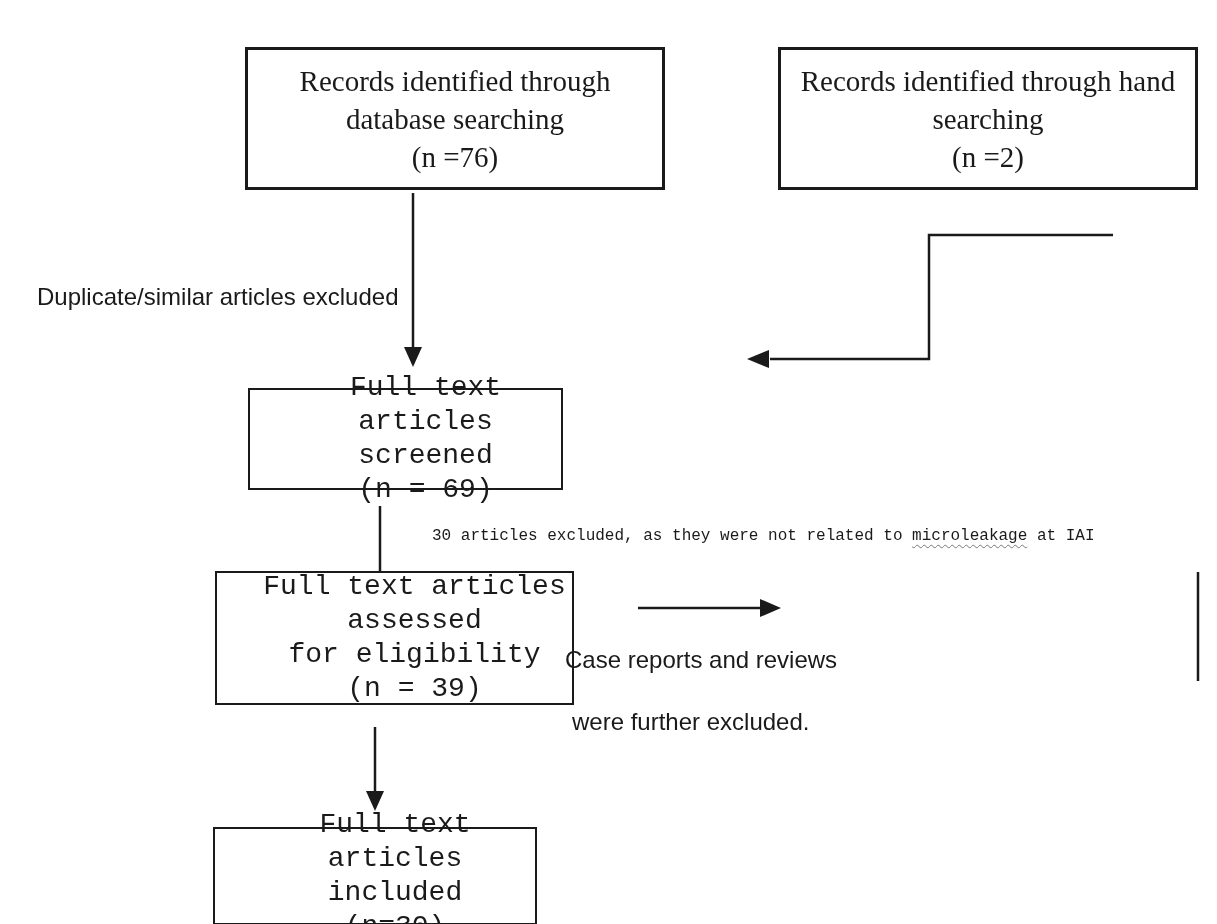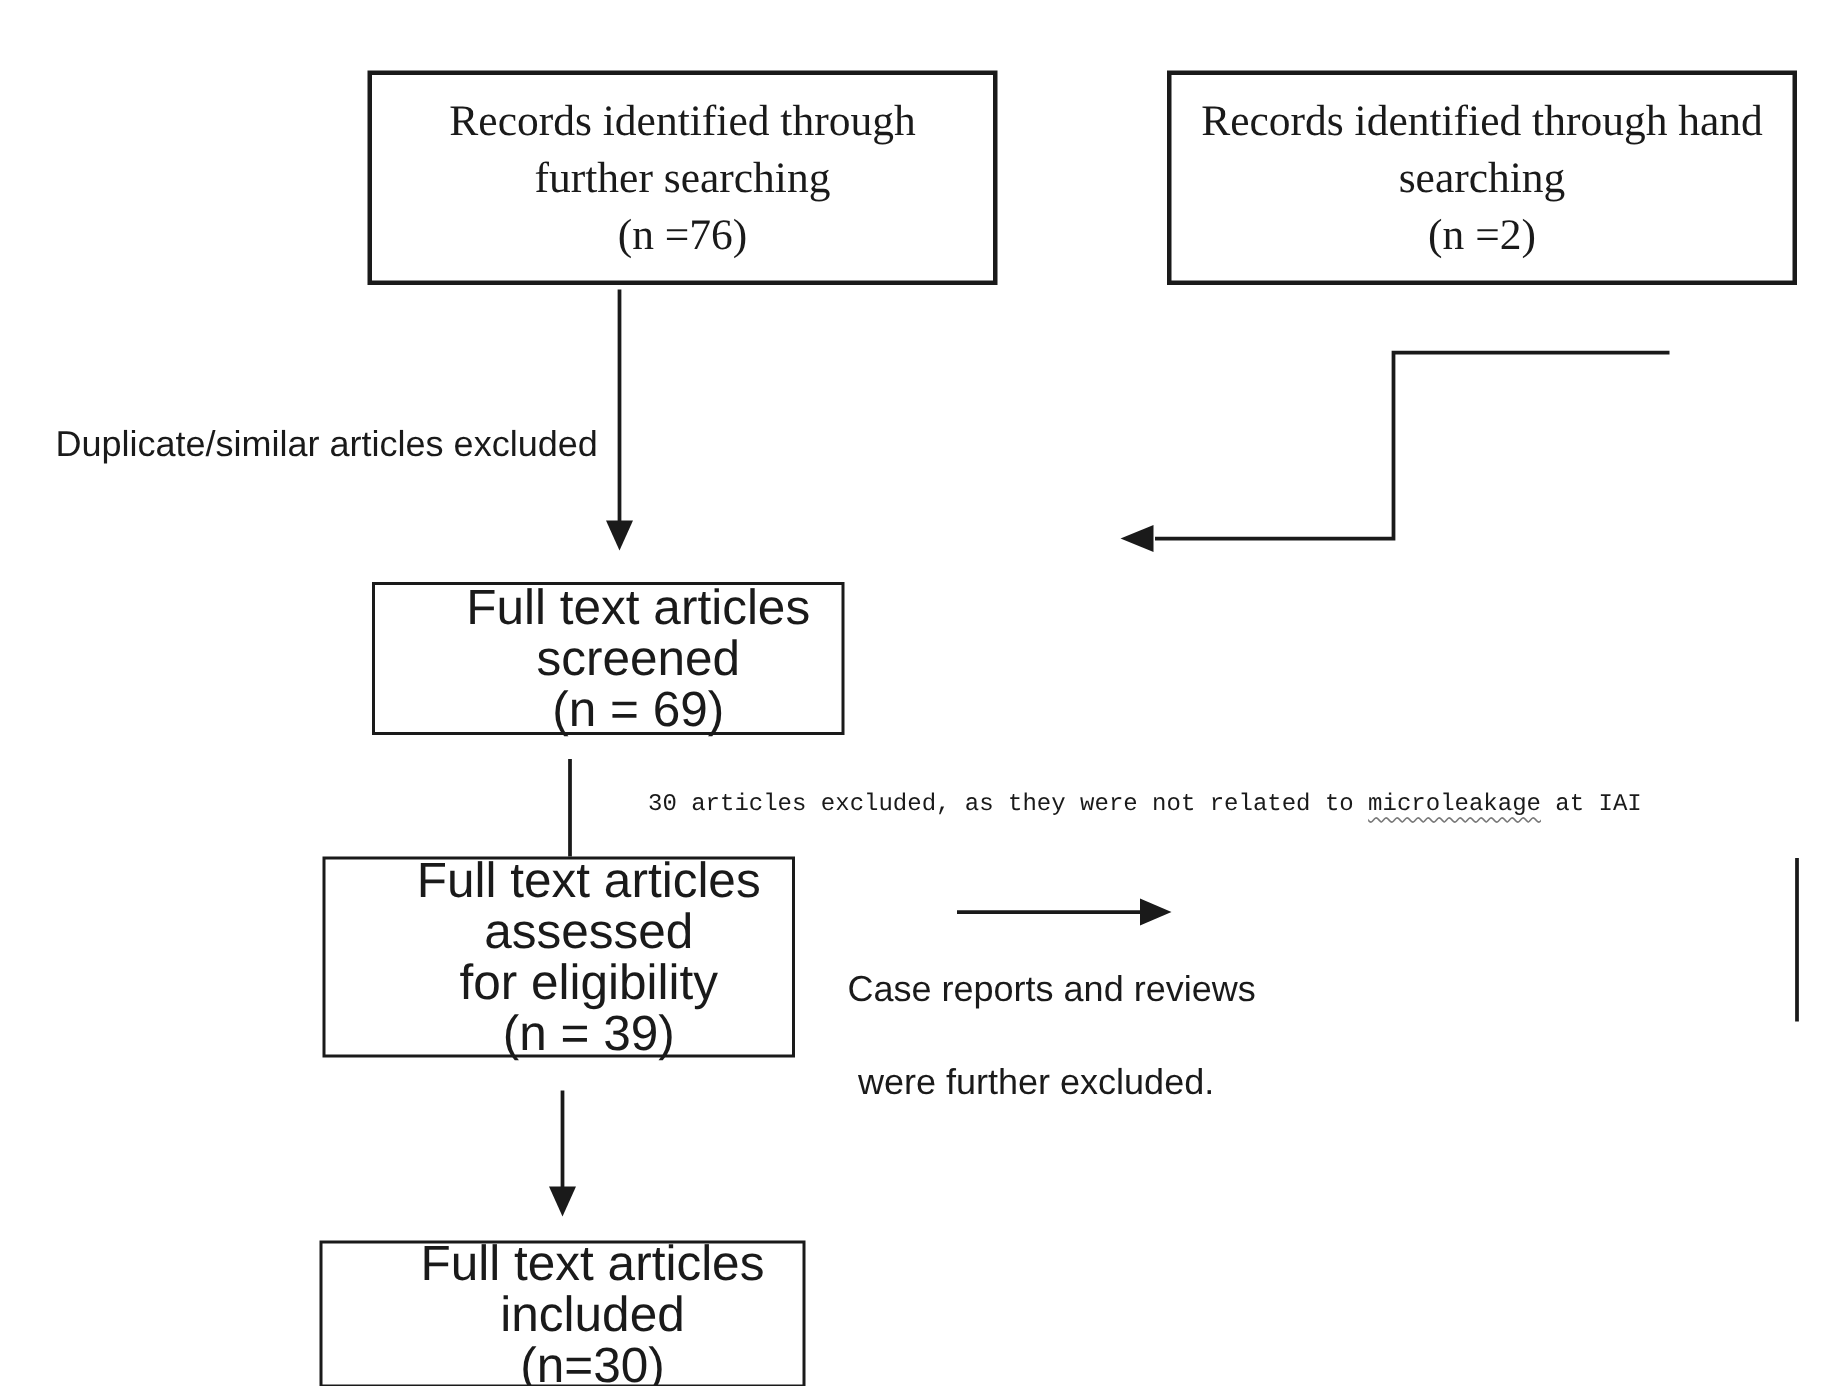--- a/index.html
+++ b/index.html
@@ -25,32 +25,32 @@
     background:var(--bg);
     box-sizing:border-box;
   }
   .box.serif{
     border:3px solid var(--line);
     font-family:"Liberation Serif", serif;
     font-size:29px;line-height:38px;
   }
   .box.sans{
     border:2.5px solid var(--line);
-    font-family:Liberation Sans, sans-serif;
-    font-size:33px;line-height:34px;padding-left:40px;
+    font-family:Liberation Mono, monospace;
+    font-size:28px;line-height:34px;padding-left:40px;
   }
   .label{
     position:absolute;
     white-space:nowrap;
     font-size:24px;line-height:30px;text-align:center;
   }
   #box-database{left:245px;top:47px;width:420px;height:143px;}
   #box-hand{left:778px;top:47px;width:420px;height:143px;text-align:center;}
   #box-screened{left:248px;top:388px;width:315px;height:102px;}
-  #box-assessed{left:215px;top:571px;width:315px;height:134px;}
+  #box-assessed{left:215px;top:571px;width:359px;height:134px;}
   #box-excluded{left:893px;top:573px;width:297px;height:105px;}
   #box-included{left:213px;top:817px;width:324px;height:98px;margin-top:10px;}
   #label-duplicate{left:37px;top:282px;}
   #label-thirty{left:432px;top:521px;font-size:16px;font-family:Liberation Mono, monospace;}
   #label-case-1{left:565px;top:645px;}
   #label-case-2{left:572px;top:707px;}
   .wavy-word{
     text-decoration-line:underline;
     text-decoration-style:wavy;
     text-decoration-color:var(--wavy);
@@ -89,21 +89,21 @@
       <polygon points="366,791 384,791 375,811" fill="#1a1a1a"></polygon>
     </g>
 
     <g>
       <line x1="1198" y1="572" x2="1198" y2="681" stroke="#1a1a1a" stroke-width="2.5"></line>
     </g>
   </svg>
 
   <div class="box serif" id="box-database">
     <div>Records identified through</div>
-    <div>further searching</div>
+    <div>database searching</div>
     <div>(n =76)</div>
   </div>
 
   <div class="box serif" id="box-hand">
     <div>Records identified through hand</div>
     <div>searching</div>
     <div>(n =2)</div>
   </div>
 
   <div class="box sans" id="box-screened">

